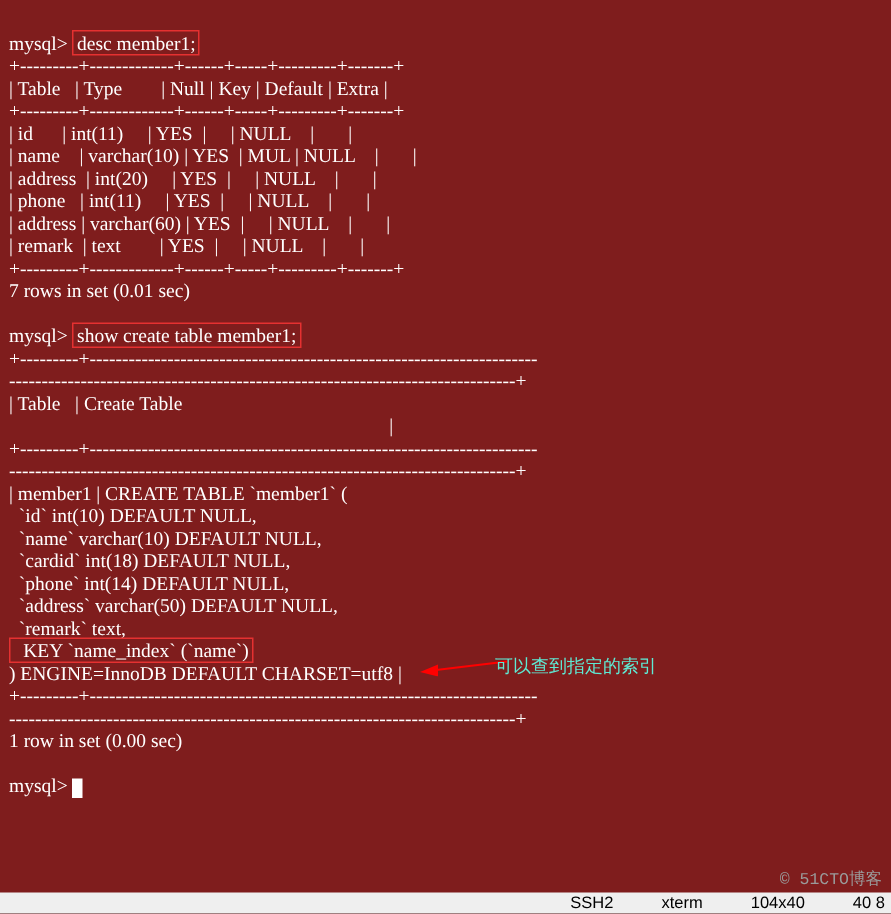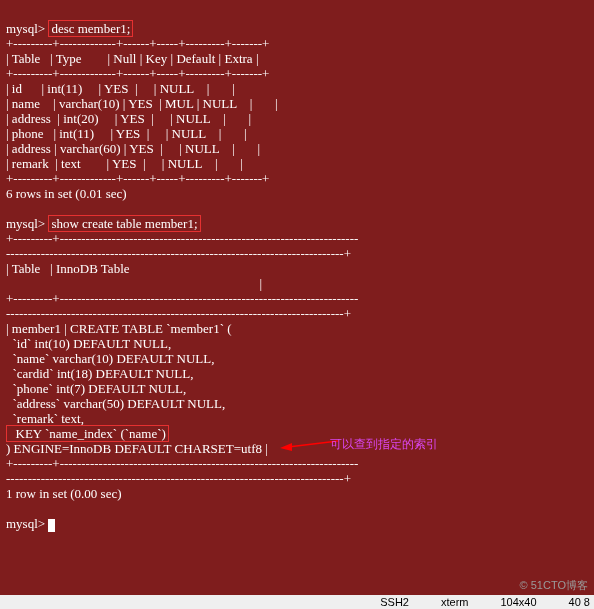--- a/index.html
+++ b/index.html
@@ -35,21 +35,21 @@
     left: 280px;
     top: 431px;
     width: 60px;
     height: 20px;
     pointer-events: none;
   }
   .annotation-text {
     position: absolute;
     left: 330px;
     top: 436px;
-    color: #d946ef;
+    color: #5eead4;
     font-family: "Microsoft YaHei", sans-serif;
     font-size: 12px;
     pointer-events: none;
   }
   .cursor {
     background: #fff;
     color: #000;
     display: inline-block;
     width: 7px;
     height: 13px;
@@ -71,54 +71,54 @@
     box-sizing: border-box;
     gap: 32px;
     margin-top: 42px;
   }
   .statusbar .spacer { flex: 1; }
   .watermark {
     position: absolute;
     right: 6px;
     bottom: 16px;
     color: #9a9a9a;
-    font-family: Liberation Sans, sans-serif;
+    font-family: Liberation Mono, monospace;
     font-size: 11px;
     pointer-events: none;
   }
 </style>
 </head>
 <body>
 
 <div class="terminal">
 <span>mysql&gt;</span> <span class="redbox">desc member1;</span>
 <span>+---------+-------------+------+-----+---------+-------+</span>
 | <span>Table</span>   | <span>Type</span>        | <span>Null</span> | <span>Key</span> | <span>Default</span> | <span>Extra</span> |
 <span>+---------+-------------+------+-----+---------+-------+</span>
 | <span>id</span>      | <span>int(11)</span>     | <span>YES</span>  | <span></span>    | <span>NULL</span>    |       |
 | <span>name</span>    | <span>varchar(10)</span> | <span>YES</span>  | <span>MUL</span> | <span>NULL</span>    |       |
 | <span>address</span>  | <span>int(20)</span>     | <span>YES</span>  | <span></span>    | <span>NULL</span>    |       |
 | <span>phone</span>   | <span>int(11)</span>     | <span>YES</span>  | <span></span>    | <span>NULL</span>    |       |
 | <span>address</span> | <span>varchar(60)</span> | <span>YES</span>  | <span></span>    | <span>NULL</span>    |       |
 | <span>remark</span>  | <span>text</span>        | <span>YES</span>  | <span></span>    | <span>NULL</span>    |       |
 <span>+---------+-------------+------+-----+---------+-------+</span>
-<span>6 rows in set (0.01 sec)</span>
+<span>7 rows in set (0.01 sec)</span>
 
 <span>mysql&gt;</span> <span class="redbox">show create table member1;</span>
 +---------+---------------------------------------------------------------------
 <span>------------------------------------------------------------------------------+</span>
-| <span>Table</span>   | <span>InnoDB Table</span>
+| <span>Table</span>   | <span>Create Table</span>
                                                                               |
 +---------+---------------------------------------------------------------------
 <span>------------------------------------------------------------------------------+</span>
 | <span>member1</span> | <span>CREATE TABLE `member1` (</span>
 <span>  `id` int(10) DEFAULT NULL,</span>
 <span>  `name` varchar(10) DEFAULT NULL,</span>
 <span>  `cardid` int(18) DEFAULT NULL,</span>
-<span>  `phone` int(7) DEFAULT NULL,</span>
+<span>  `phone` int(14) DEFAULT NULL,</span>
 <span>  `address` varchar(50) DEFAULT NULL,</span>
 <span>  `remark` text,</span>
 <span class="redbox">  KEY `name_index` (`name`)</span>
 <span>) ENGINE=InnoDB DEFAULT CHARSET=utf8 |</span>
 +---------+---------------------------------------------------------------------
 <span>------------------------------------------------------------------------------+</span>
 <span>1 row in set (0.00 sec)</span>
 
 <span>mysql&gt;</span> <span class="cursor"></span>
 </div>

